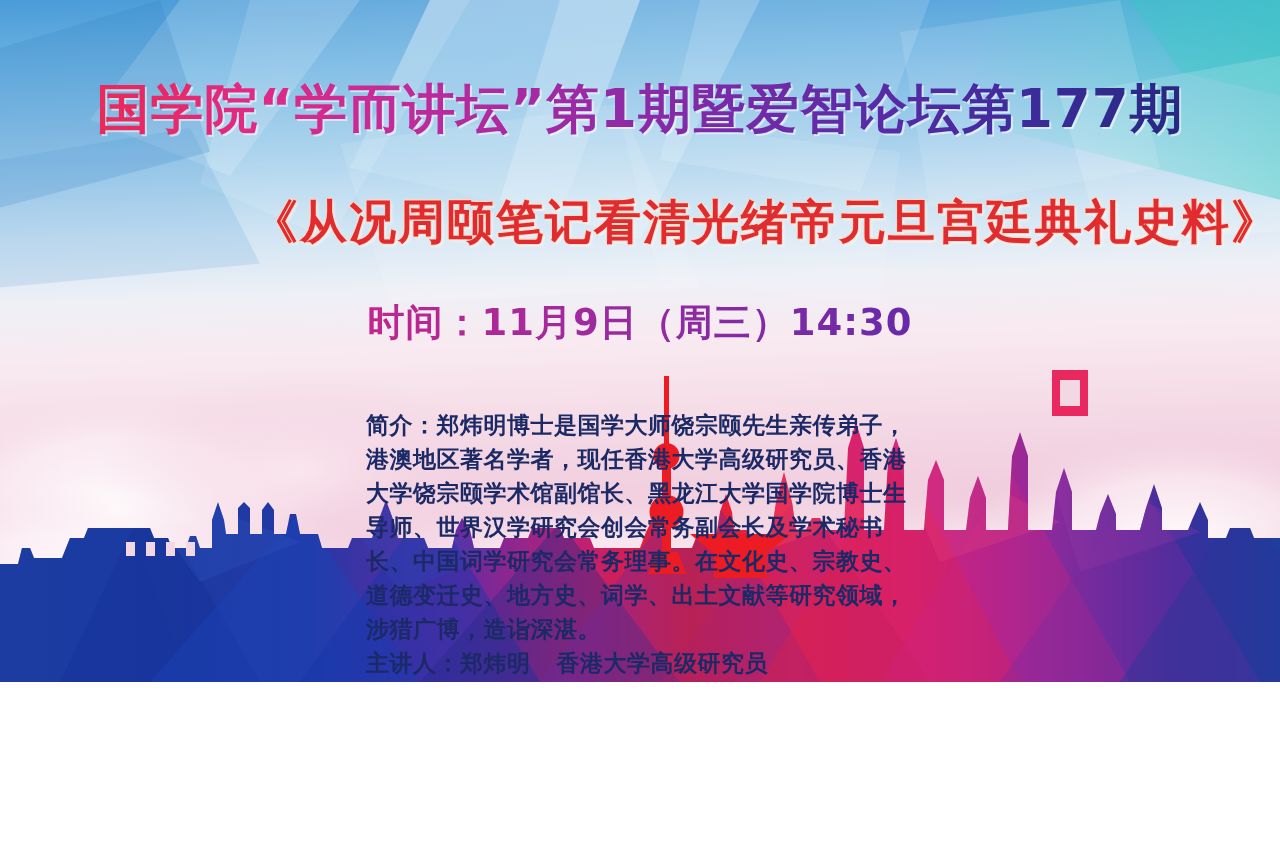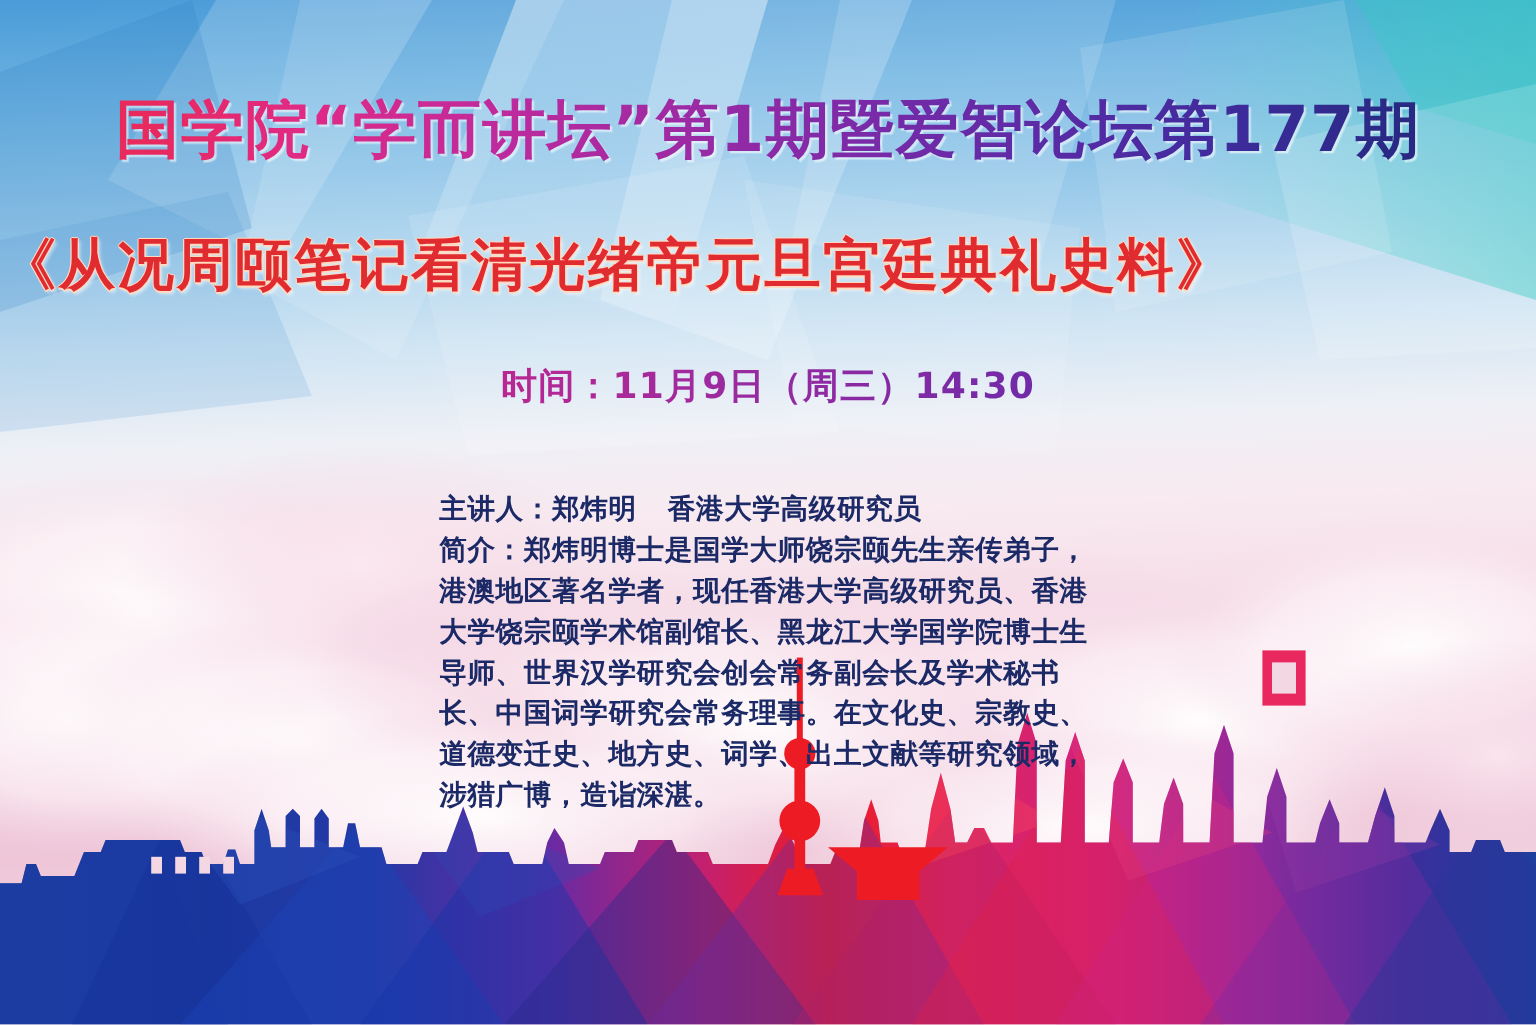--- a/index.html
+++ b/index.html
@@ -3,21 +3,21 @@
 <meta charset="utf-8">
 <style>
   html, body {
     margin: 0;
     padding: 0;
     background: #ffffff;
   }
   .poster {
     position: relative;
     width: 1280px;
-    height: 854px;
+    height: 682px;
     overflow: hidden;
     font-family: "Liberation Sans", sans-serif;
     background: linear-gradient(178deg,
         #4a9bd8 0%,
         #6fb4e2 10%,
         #9fcdeb 22%,
         #cfe4f3 33%,
         #eef0f6 42%,
         #f8eaf0 50%,
         #f6dfe9 58%,
@@ -70,42 +70,42 @@
     background-clip: text;
     color: transparent;
     -webkit-text-fill-color: transparent;
     filter: drop-shadow(2px 2px 0 rgba(255,255,255,0.55));
   }
 
   .sub-title {
     position: absolute;
     left: 0; right: 0;
     top: 198px;
-    text-align: left;
+    text-align: right;
     font-family: "DejaVu Serif", serif;
     font-weight: 700;
     font-size: 47px;
     letter-spacing: 2px;
     line-height: 1;
     white-space: nowrap;
     color: #e02b30;
     text-shadow:
        1px 0 0 #ffd9c0, -1px 0 0 #ffd9c0,
        0 1px 0 #ffd9c0, 0 -1px 0 #ffd9c0,
        2px 2px 3px rgba(255,255,255,0.6);
   }
 
   .meta {
     position: absolute;
     left: 0; right: 0;
     top: 300px;
     text-align: center;
     font-family: "DejaVu Sans", sans-serif;
     font-weight: 700;
-    font-size: 30px;
+    font-size: 37px;
     line-height: 46px;
     letter-spacing: 1px;
   }
   .meta-line { white-space: nowrap; }
   .meta-time {
     background-image: linear-gradient(95deg,
         #e0246b 0%, #cf2487 22%, #a02a9e 45%, #6f2aa8 68%, #3b2a9e 86%, #252a86 100%);
     -webkit-background-clip: text;
     background-clip: text;
     color: transparent;
@@ -294,18 +294,18 @@
 
     <div class="main-title">国学院“学而讲坛”第1期暨爱智论坛第177期</div>
 
     <div class="sub-title">《从况周颐笔记看清光绪帝元旦宫廷典礼史料》</div>
 
     <div class="meta">
       <div class="meta-line meta-time">时间：11月9日（周三）14:30</div>
     </div>
 
     <div class="body-block">
+      <p>简介：郑炜明博士是国学大师饶宗颐先生亲传弟子，港澳地区著名学者，现任香港大学高级研究员、香港大学饶宗颐学术馆副馆长、黑龙江大学国学院博士生导师、世界汉学研究会创会常务副会长及学术秘书长、中国词学研究会常务理事。在文化史、宗教史、道德变迁史、地方史、词学、出土文献等研究领域，涉猎广博，造诣深湛。</p>
       <p><span>主讲人：</span><span>郑炜明</span><span class="speaker-gap"></span><span>香港大学高级研究员</span></p>
-      <p>简介：郑炜明博士是国学大师饶宗颐先生亲传弟子，港澳地区著名学者，现任香港大学高级研究员、香港大学饶宗颐学术馆副馆长、黑龙江大学国学院博士生导师、世界汉学研究会创会常务副会长及学术秘书长、中国词学研究会常务理事。在文化史、宗教史、道德变迁史、地方史、词学、出土文献等研究领域，涉猎广博，造诣深湛。</p>
     </div>
 
   </div>
 </div>
 
 </body></html>

